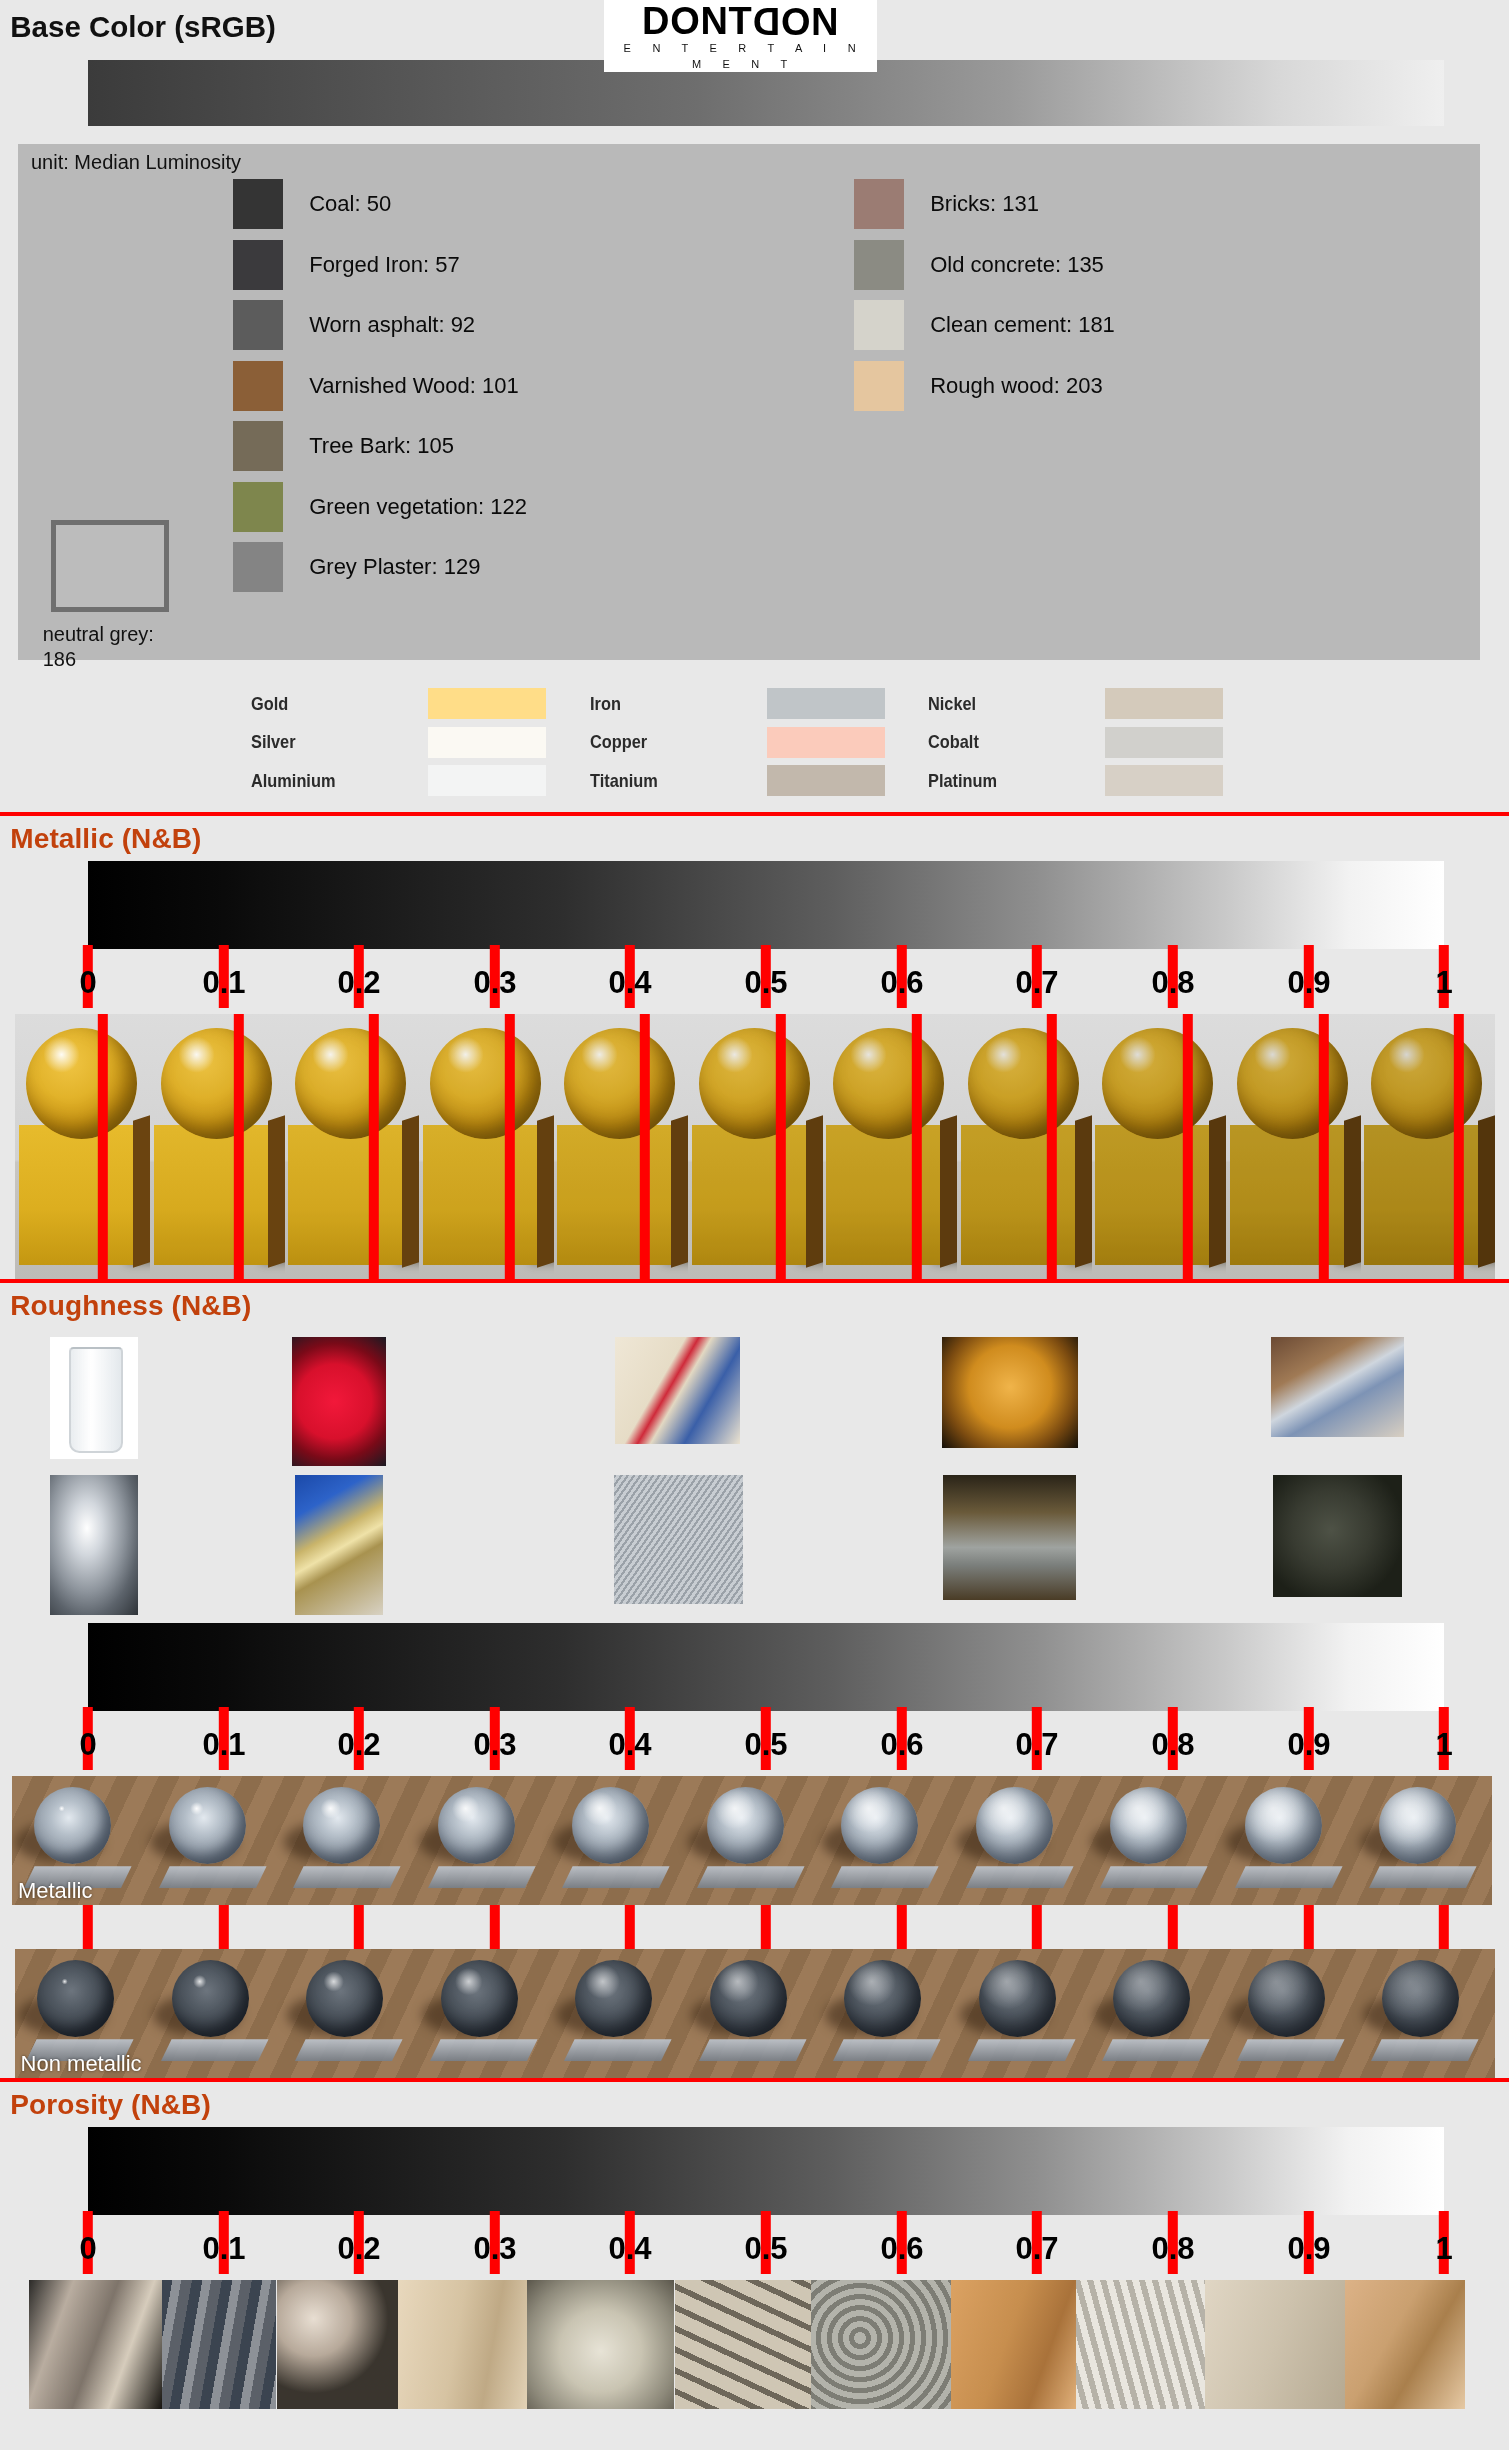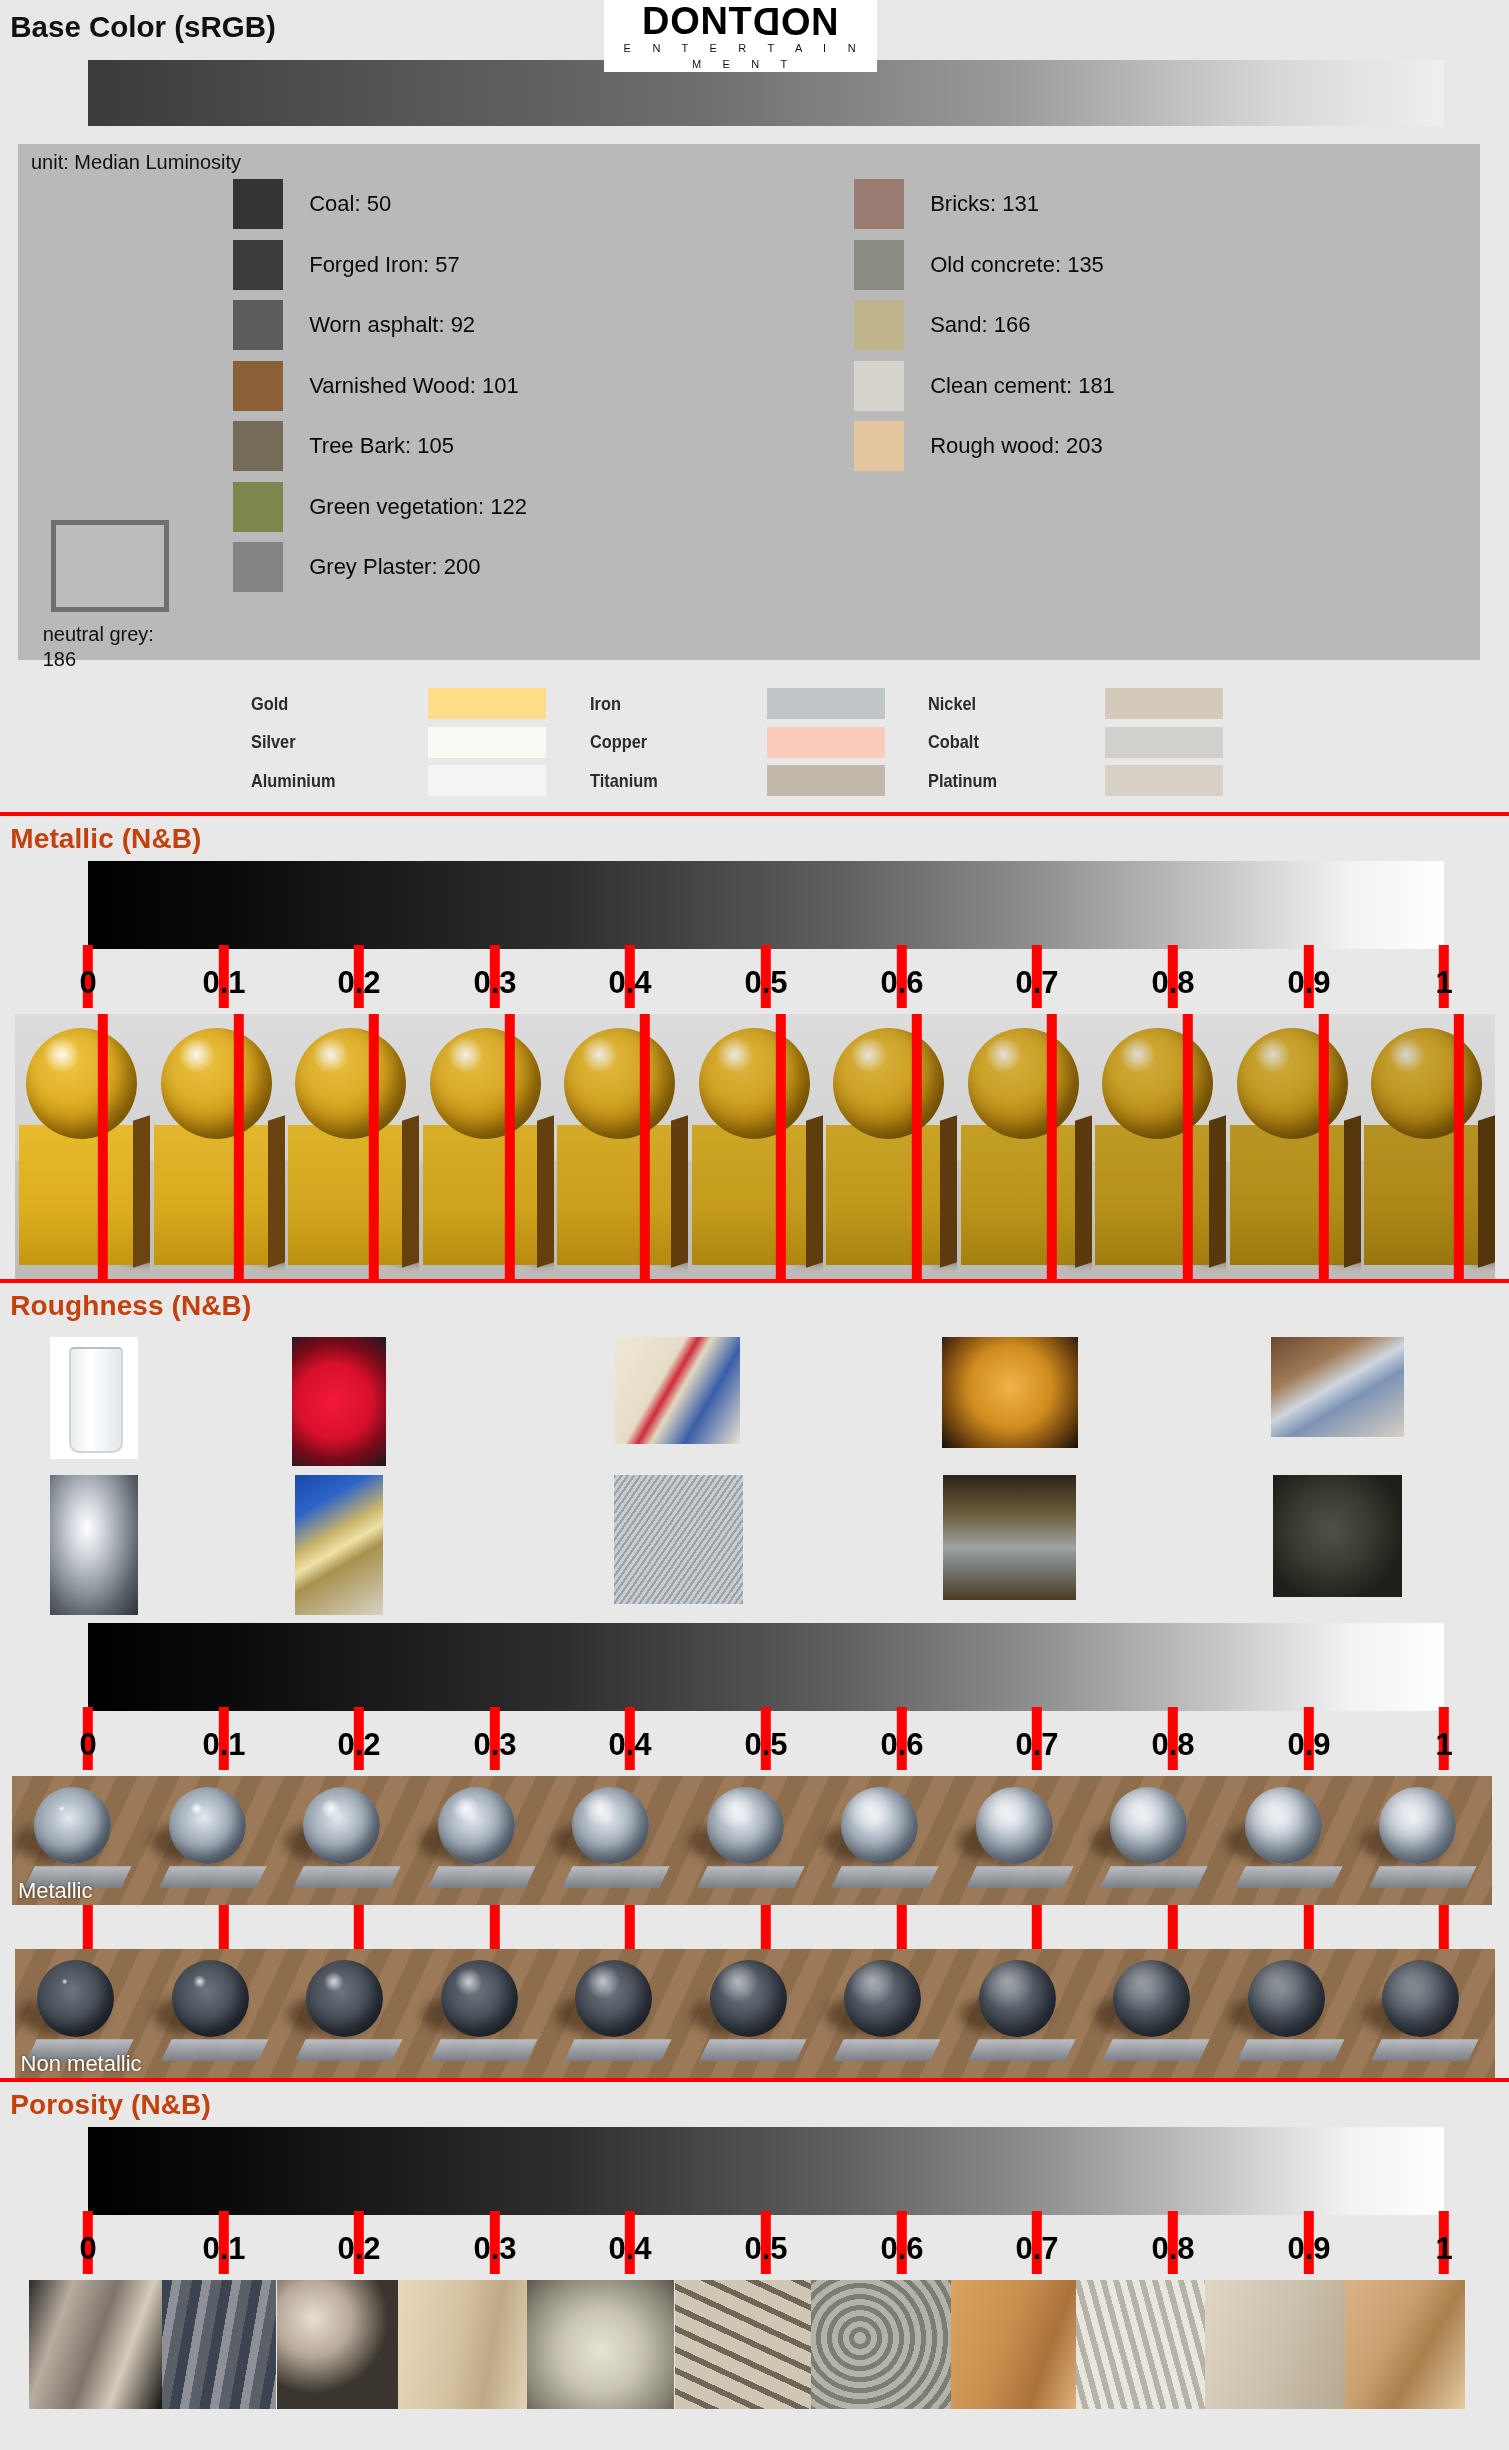--- a/index.html
+++ b/index.html
@@ -252,35 +252,31 @@
         <div class="legend-row">
           <div class="legend-swatch" style="background: rgb(117, 107, 88);"></div>
           <div class="legend-text">Tree Bark: 105</div>
         </div>
         <div class="legend-row">
           <div class="legend-swatch" style="background: rgb(126, 134, 77);"></div>
           <div class="legend-text">Green vegetation: 122</div>
         </div>
         <div class="legend-row">
           <div class="legend-swatch" style="background: rgb(132, 132, 132);"></div>
-          <div class="legend-text">Grey Plaster: 200</div>
+          <div class="legend-text">Grey Plaster: 129</div>
         </div>
       </div>
     <div class="legend-col right" id="col-right">
         <div class="legend-row">
           <div class="legend-swatch" style="background: rgb(155, 124, 115);"></div>
           <div class="legend-text">Bricks: 131</div>
         </div>
         <div class="legend-row">
           <div class="legend-swatch" style="background: rgb(139, 139, 131);"></div>
           <div class="legend-text">Old concrete: 135</div>
-        </div>
-        <div class="legend-row">
-          <div class="legend-swatch" style="background: rgb(191, 180, 137);"></div>
-          <div class="legend-text">Sand: 166</div>
         </div>
         <div class="legend-row">
           <div class="legend-swatch" style="background: rgb(213, 211, 203);"></div>
           <div class="legend-text">Clean cement: 181</div>
         </div>
         <div class="legend-row">
           <div class="legend-swatch" style="background: rgb(229, 198, 159);"></div>
           <div class="legend-text">Rough wood: 203</div>
         </div>
       </div>

